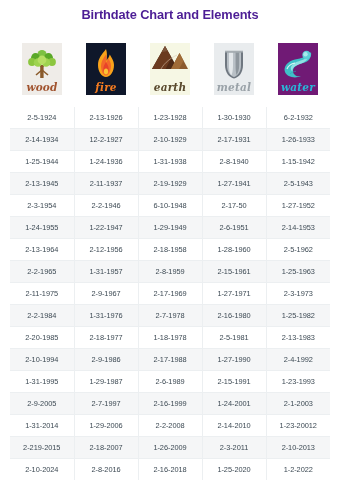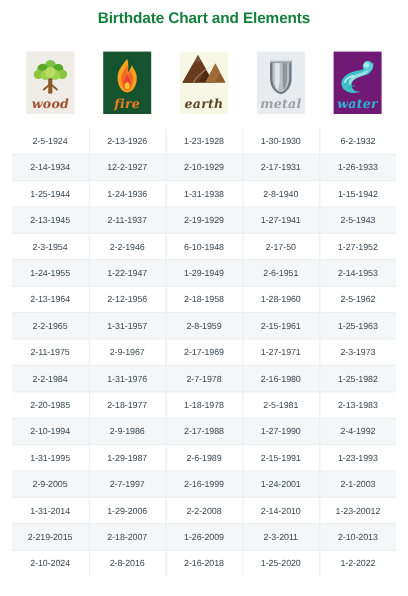--- a/index.html
+++ b/index.html
@@ -22,21 +22,21 @@
     box-sizing: border-box;
   }
 
   
   .page-title {
     margin: 0;
     padding: 7px 0 9px 0;
     text-align: center;
     font-size: 12.8px;
     font-weight: bold;
-    color: #15803d;
+    color: #4c1d95;
     letter-spacing: -0.1px;
     font-family: "Liberation Sans", sans-serif;
   }
 
   
   .chart-wrap {
     margin: 0 10px;
     width: 320px;
     box-sizing: border-box;
   }
@@ -79,21 +79,21 @@
     font-style: italic;
     font-size: 10.5px;
     font-weight: bold;
     line-height: 1;
     letter-spacing: 0.2px;
     white-space: nowrap;
   }
 
   
   .hcell.wood  { background: #efece8; }
-  .hcell.fire  { background: #14532d; text-align: right; }
+  .hcell.fire  { background: #0f172a; text-align: right; }
   .hcell.earth { background: #f6f7e4; gap: 10px; }
   .hcell.metal { background: #e9ecee; }
   .hcell.water { background: #701a75; justify-content: flex-end; }
 
   .hcell.wood  .elabel { color: #a0522d; }
   .hcell.fire  .elabel { color: #f47b20; }
   .hcell.earth .elabel { color: #5a4a2e; }
   .hcell.metal .elabel { color: #9aa2a8; }
   .hcell.water .elabel { color: #29b6d8; }
 

